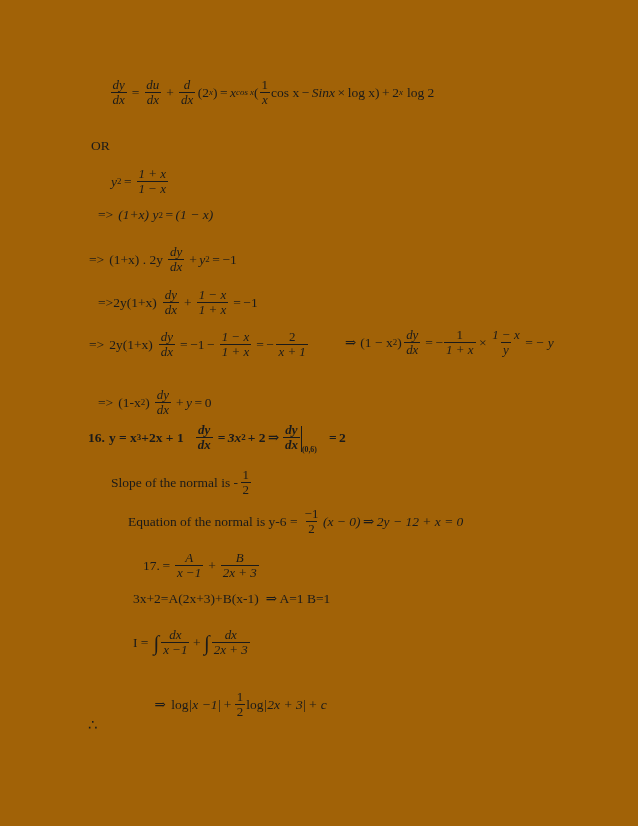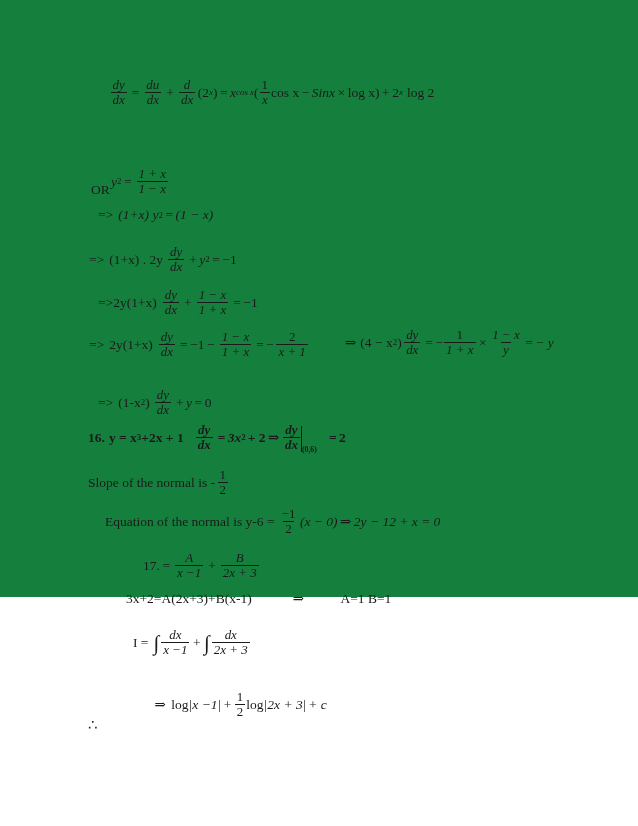--- a/index.html
+++ b/index.html
@@ -11,35 +11,36 @@
     width: 638px;
     height: 826px;
     position: relative;
     font-family: "Liberation Serif", "DejaVu Serif", serif;
     color: #1a1a1a;
     overflow: hidden;
   }
   .page {
     position: relative;
     width: 638px;
-    height: 597px;
-    background: #15803d;
+    height: 826px;
+    background: #a16207;
   }
   
   .line {
     position: absolute;
     white-space: nowrap;
     font-size: 13.5px;
     line-height: 1;
     display: flex;
     align-items: center;
   }
   .txt {
     font-family: "Liberation Serif", "DejaVu Serif", serif;
     font-size: 13.5px;
+    margin-left: 23px;
   }
   .mi {            
     font-style: italic;
     font-family: "Liberation Serif", "DejaVu Serif", serif;
   }
   .mn {            
     font-style: normal;
   }
   .op {
     font-style: normal;
@@ -152,21 +153,21 @@
     <span class="mi">Sinx</span>
     <span class="op">×</span>
     <span class="mn">log x</span>
     <span class="mn">)</span>
     <span class="op">+</span>
     <span class="mn">2</span>
     <span class="sup">x</span>
     <span class="mn" style="padding-left:4px;">log 2</span>
   </div>
 
-  <div class="line" style="left:91px; top:139px;margin-top:44px;">
+  <div class="line" style="left:91px; top:139px;">
     <span class="or-label">OR</span>
   </div>
 
   <div class="line" style="left:111px; top:167px;">
     <span class="mi">y</span>
     <span class="sup up">2</span>
     <span class="op">=</span>
     <span class="frac">
       <span class="num mi">1 + x</span>
       <span class="den mi">1 − x</span>
@@ -228,21 +229,21 @@
     <span class="op">=</span>
     <span class="mn">−</span>
     <span class="frac">
       <span class="num mn">2</span>
       <span class="den mi">x + 1</span>
     </span>
   </div>
 
   <div class="line" style="left:345px; top:328px;">
     <span class="mn">⇒</span>
-    <span class="mn" style="padding-left:4px;">(4 − x</span>
+    <span class="mn" style="padding-left:4px;">(1 − x</span>
     <span class="sup up">2</span>
     <span class="mn">)</span>
     <span class="frac">
       <span class="num mi">dy</span>
       <span class="den mi">dx</span>
     </span>
     <span class="op">=</span>
     <span class="mn">−</span>
     <span class="frac tight">
       <span class="num mn">1</span>
@@ -324,21 +325,21 @@
       <span class="num mi">A</span>
       <span class="den mi">x −1</span>
     </span>
     <span class="op">+</span>
     <span class="frac">
       <span class="num mi">B</span>
       <span class="den mi">2x + 3</span>
     </span>
   </div>
 
-  <div class="line" style="left:126px; top:592px;gap:34px;">
+  <div class="line" style="left:133px; top:592px;">
     <span class="mn">3x+2=A(2x+3)+B(x-1)</span>
     <span class="op" style="padding-left:7px;">⇒</span>
     <span class="mn">A=1  B=1</span>
   </div>
 
   <div class="line" style="left:133px; top:628px;">
     <span class="mn">I =</span>
     <span class="intg" style="margin-left:4px;">∫</span>
     <span class="frac tight">
       <span class="num mi">dx</span>

